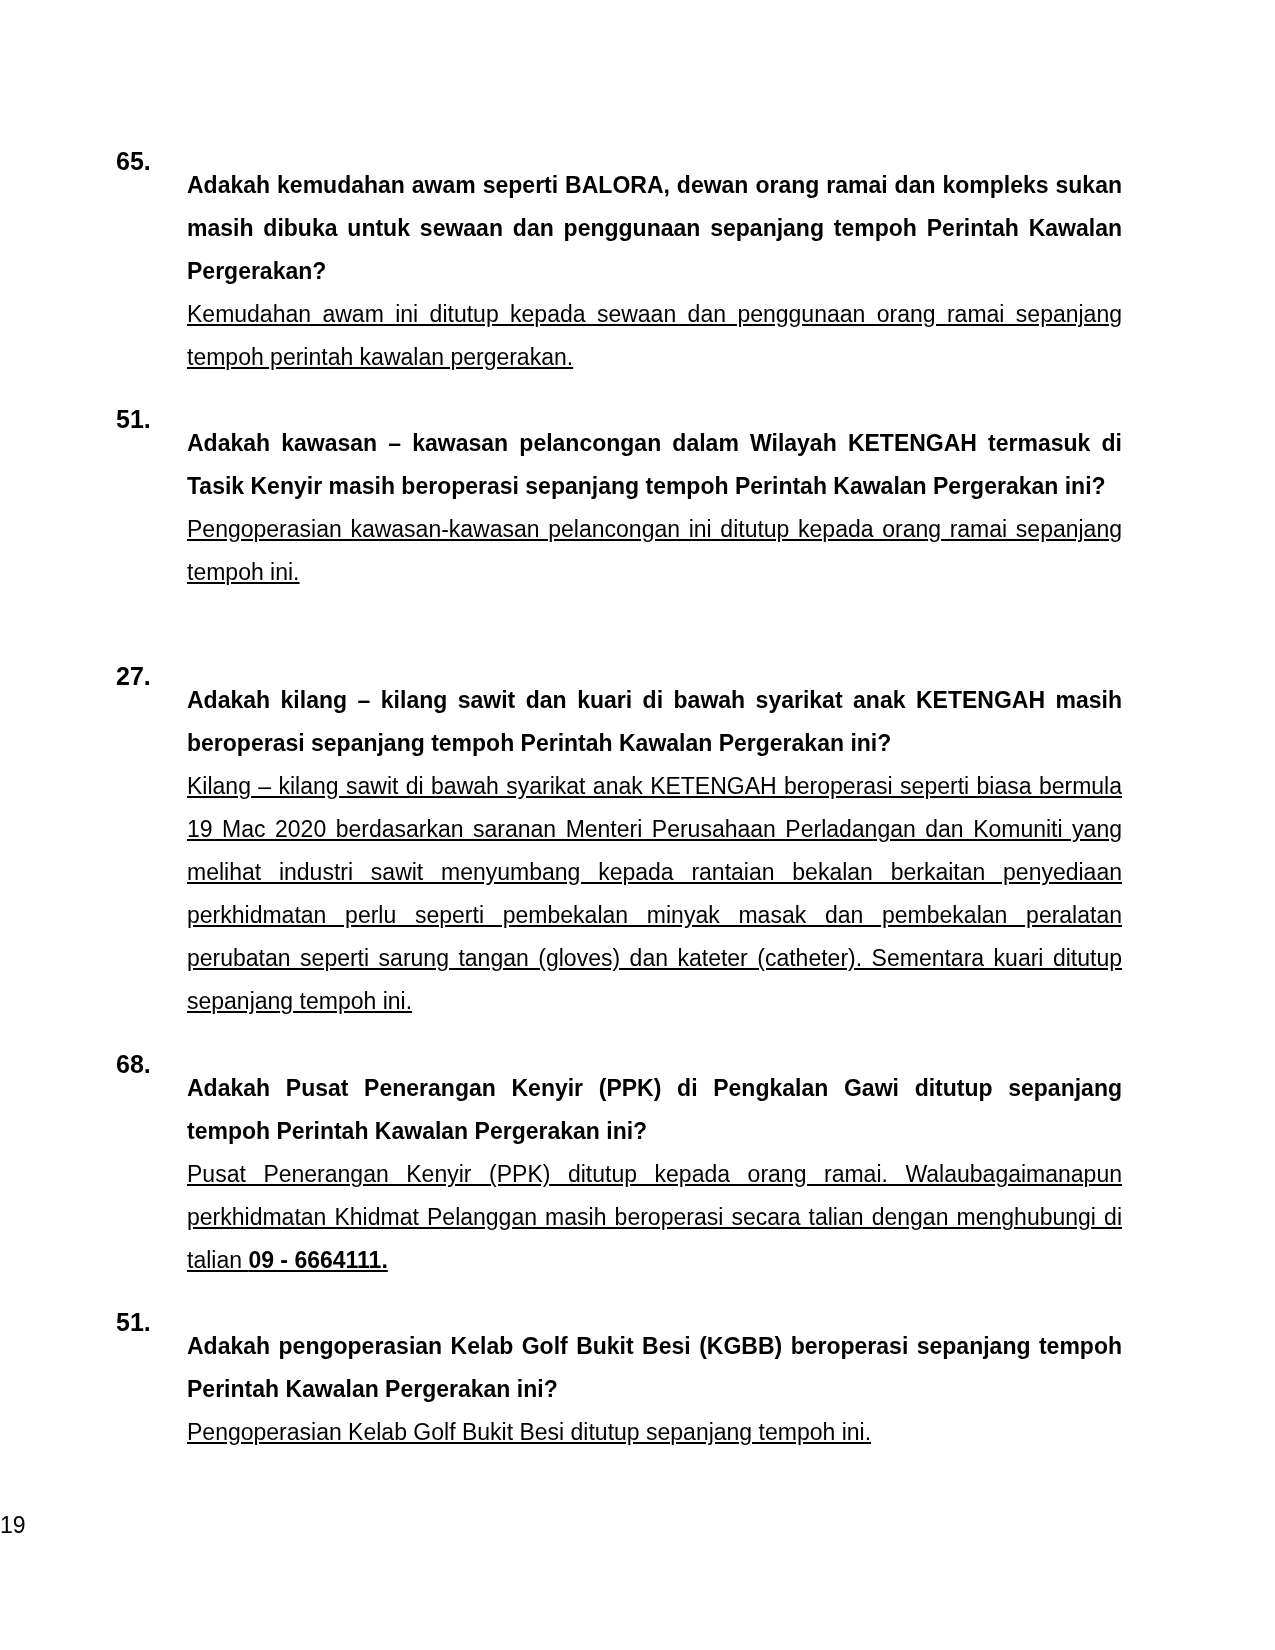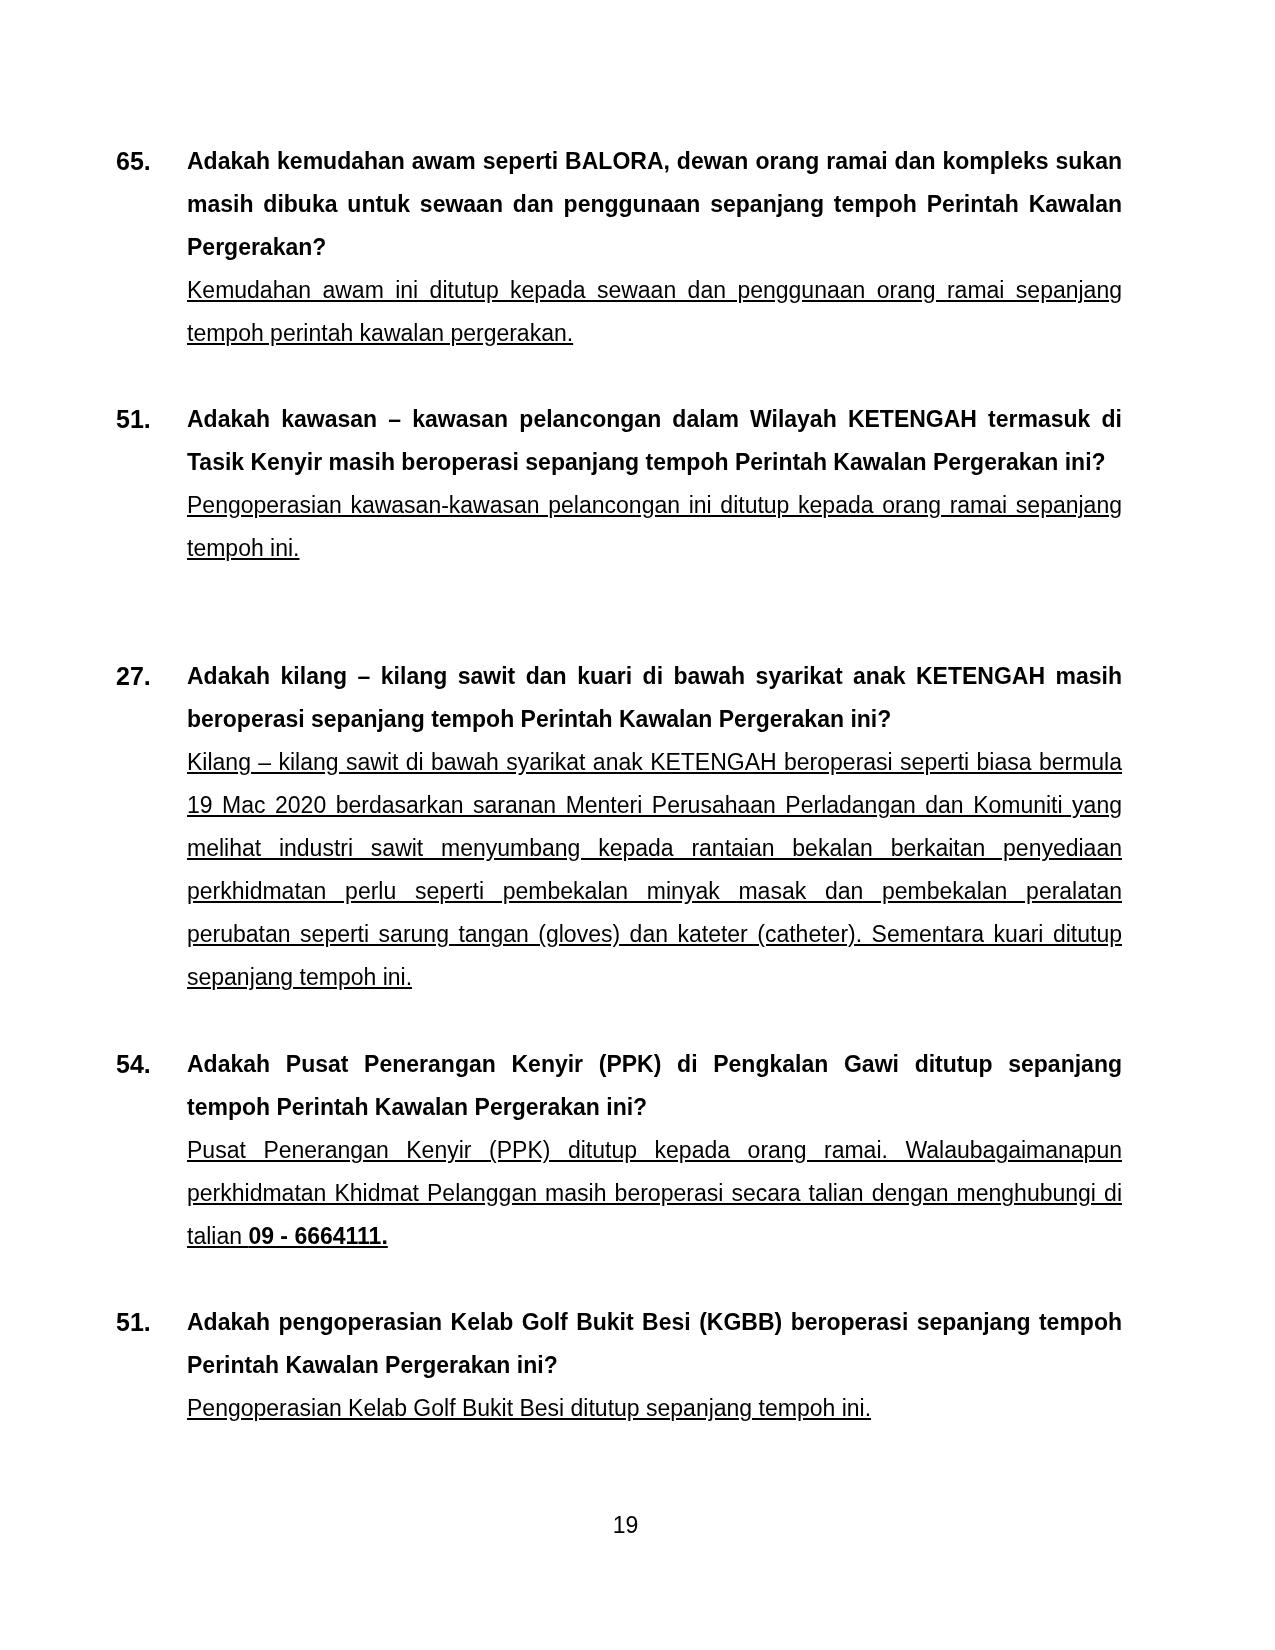--- a/index.html
+++ b/index.html
@@ -1,23 +1,23 @@
 <!DOCTYPE html>
 <html><head>
 <meta charset="utf-8">
 <style>
   html, body { margin:0; padding:0; background:#ffffff; }
   body { width:1275px; height:1650px; position:relative; overflow:hidden;
          font-family:"Liberation Sans", sans-serif; color:#000; }
   .item { position:absolute; left:116px; width:1006px; }
   .num { position:absolute; left:0; top:0; font-weight:bold; font-size:25px; line-height:43px; }
   .body { margin-left:71px; width:935px; font-size:23px; line-height:43px; }
-  .q { font-weight:bold; text-align:justify; text-align-last:left; }
+  .q { font-weight:bold; text-align:justify; text-align-last:left;margin-top:24px; }
   .a { text-align:justify; text-align-last:left;text-decoration:underline; }
-  .page-number { position:absolute; top:1512px; left:0; width:1251px; text-align:center; font-size:23px; }
+  .page-number { position:absolute; top:1512px; left:0; width:1251px; text-align:left; font-size:23px; }
   b.phone { font-weight:bold; }
 </style>
 </head>
 <body>
 
 <div class="item" style="top:140px;">
   <div class="num">65.</div>
   <div class="body">
     <div class="q">Adakah kemudahan awam seperti BALORA, dewan orang ramai dan kompleks sukan masih dibuka untuk sewaan dan penggunaan sepanjang tempoh Perintah Kawalan Pergerakan?</div>
     <div class="a">Kemudahan awam ini ditutup kepada sewaan dan penggunaan orang ramai sepanjang tempoh perintah kawalan  pergerakan.</div>
@@ -34,21 +34,21 @@
 
 <div class="item" style="top:655px;">
   <div class="num">27.</div>
   <div class="body">
     <div class="q">Adakah kilang – kilang sawit dan kuari di bawah syarikat anak KETENGAH masih beroperasi sepanjang tempoh Perintah Kawalan Pergerakan ini?</div>
     <div class="a">Kilang – kilang sawit di bawah syarikat anak KETENGAH beroperasi seperti biasa bermula 19 Mac 2020 berdasarkan saranan Menteri Perusahaan Perladangan dan Komuniti yang melihat industri sawit menyumbang kepada rantaian bekalan berkaitan penyediaan  perkhidmatan perlu seperti pembekalan minyak masak dan pembekalan peralatan perubatan seperti sarung tangan (gloves) dan kateter (catheter). Sementara kuari ditutup sepanjang tempoh ini.</div>
   </div>
 </div>
 
 <div class="item" style="top:1043px;">
-  <div class="num">54.</div>
+  <div class="num">68.</div>
   <div class="body">
     <div class="q">Adakah Pusat Penerangan Kenyir (PPK) di Pengkalan Gawi ditutup sepanjang tempoh Perintah Kawalan Pergerakan ini?</div>
     <div class="a"><span>Pusat Penerangan Kenyir (PPK) ditutup kepada orang ramai. Walaubagaimanapun perkhidmatan Khidmat Pelanggan masih beroperasi secara talian dengan menghubungi di talian </span><b class="phone">09 - 6664111.</b></div>
   </div>
 </div>
 
 <div class="item" style="top:1301px;">
   <div class="num">51.</div>
   <div class="body">
     <div class="q">Adakah pengoperasian Kelab Golf Bukit Besi (KGBB) beroperasi sepanjang tempoh Perintah Kawalan Pergerakan ini?</div>

